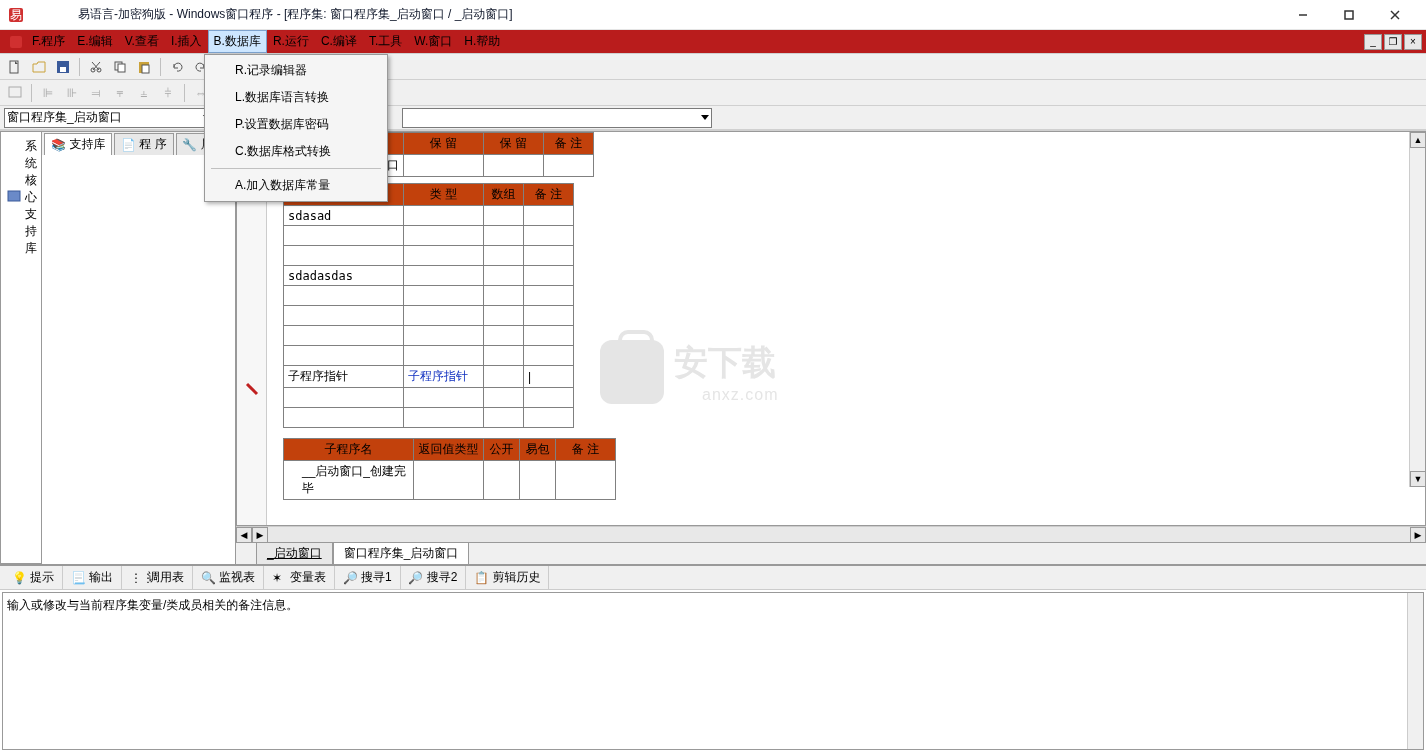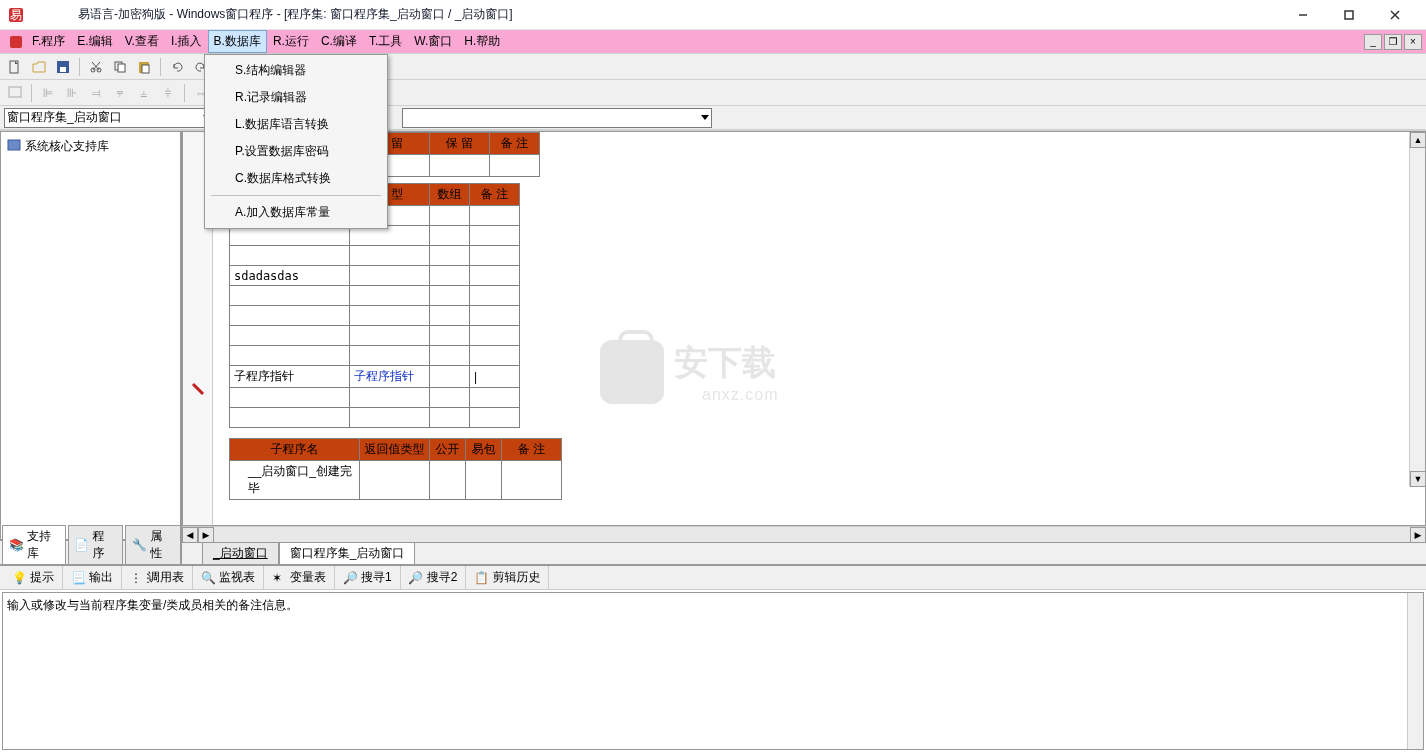--- a/index.html
+++ b/index.html
@@ -6,21 +6,21 @@
 body { background: #fff; overflow: hidden; width: 1426px; height: 752px; position: relative; }
 
 
 .titlebar { height: 30px; background: #fff; display: flex; align-items: center; padding: 0 8px; border-bottom: 1px solid #e5e5e5; }
 .titlebar .app-icon { width: 16px; height: 16px; margin-right: 6px; display: inline-flex; }
 .titlebar .title { color: #0f172a; font-size: 12px; flex: 1; margin-left: 48px; }
 .titlebar .win-controls { display: flex; gap: 0; }
 .titlebar .win-btn { width: 46px; height: 30px; display: flex; align-items: center; justify-content: center; color: #555; }
 
 
-.menurow { height: 24px; background: #f9a8d4; border-bottom: 1px solid #d0d0d0; display: flex; align-items: stretch; padding-left: 6px; }
+.menurow { height: 24px; background: #b91c1c; border-bottom: 1px solid #d0d0d0; display: flex; align-items: stretch; padding-left: 6px; }
 .menurow .mdi-icon { width: 20px; display: flex; align-items: center; justify-content: center; }
 .menurow .menu-item { padding: 0 6px; display: flex; align-items: center; color: #000; cursor: default; white-space: nowrap; }
 .menurow .menu-item.active { background: #cde6ff; border: 1px solid #7da2ce; padding: 0 5px; }
 .menurow .spacer { flex: 1; }
 .menurow .mdi-controls { display: flex; align-items: center; padding-right: 4px; gap: 2px; }
 .menurow .mdi-controls .mdi-btn { width: 18px; height: 16px; border: 1px solid #999; background: #e8e8e8; display: flex; align-items: center; justify-content: center; font-size: 10px; }
 
 
 .toolbar { height: 26px; background: #f0f0f0; border-bottom: 1px solid #d0d0d0; display: flex; align-items: center; padding: 0 4px; gap: 2px; }
 .toolbar .tb-btn { width: 22px; height: 22px; display: flex; align-items: center; justify-content: center; color: #555; border: 1px solid transparent; }
@@ -29,21 +29,21 @@
 .toolbar .tb-btn svg { width: 16px; height: 16px; }
 
 
 .comborow { height: 24px; background: #f0f0f0; border-bottom: 1px solid #d0d0d0; display: flex; align-items: center; padding: 0 4px; gap: 8px; }
 .comborow select, .comborow .combo { height: 20px; border: 1px solid #7a7a7a; background: #fff; font-size: 12px; padding: 0 2px; }
 .comborow .combo { display: flex; align-items: center; justify-content: space-between; }
 .comborow .combo .arrow { border-left: 4px solid transparent; border-right: 4px solid transparent; border-top: 5px solid #000; margin-left: 6px; }
 
 
 .mainarea { position: absolute; top: 130px; left: 0; right: 0; bottom: 188px; display: flex; border-top: 1px solid #d0d0d0; }
-.left-panel { width: 182px; background: #fff; border-right: 1px solid #999; display: flex; flex-direction: column; }
+.left-panel { width: 236px; background: #fff; border-right: 1px solid #999; display: flex; flex-direction: row; }
 .left-panel .tree { flex: 1; padding: 4px; overflow: auto; border: 1px solid #999; margin: 0; }
 .left-panel .tree .node { display: flex; align-items: center; gap: 4px; padding: 2px; }
 .left-panel .tabs { height: 24px; display: flex; align-items: flex-end; border-top: 1px solid #999; background: #f0f0f0; padding-left: 2px; gap: 2px; }
 .left-panel .tabs .tab { padding: 2px 6px; border: 1px solid #999; border-bottom: none; background: #e8e8e8; display: flex; align-items: center; gap: 3px; font-size: 11px; }
 .left-panel .tabs .tab.active { background: #fff; }
 
 .center-panel { flex: 1; display: flex; flex-direction: column; background: #f0f0f0; position: relative; }
 .editor-wrap { flex: 1; background: #fff; margin: 0; border: 1px solid #999; overflow: auto; position: relative; }
 .gutter { position: absolute; left: 0; top: 0; bottom: 0; width: 30px; background: #f7f7f7; border-right: 1px solid #ccc; }
 .gutter .marker { position: absolute; left: 8px; top: 250px; width: 14px; height: 14px; }
@@ -461,21 +461,20 @@
         <span>剪辑历史</span>
       </div>
   </div>
   <div class="bottom-body">
     <span>输入或修改与当前程序集变量/类成员相关的备注信息。</span>
     <div class="vscroll"></div>
   </div>
 </div>
 
 <div class="dropdown">
-  <div class="ditem">S.结构编辑器</div>
   <div class="ditem">R.记录编辑器</div>
   <div class="ditem">L.数据库语言转换</div>
   <div class="ditem">P.设置数据库密码</div>
   <div class="ditem">C.数据库格式转换</div>
   <div class="dsep"></div>
   <div class="ditem">A.加入数据库常量</div>
 </div>
 
 <div class="watermark">
   <div class="bag"></div>

